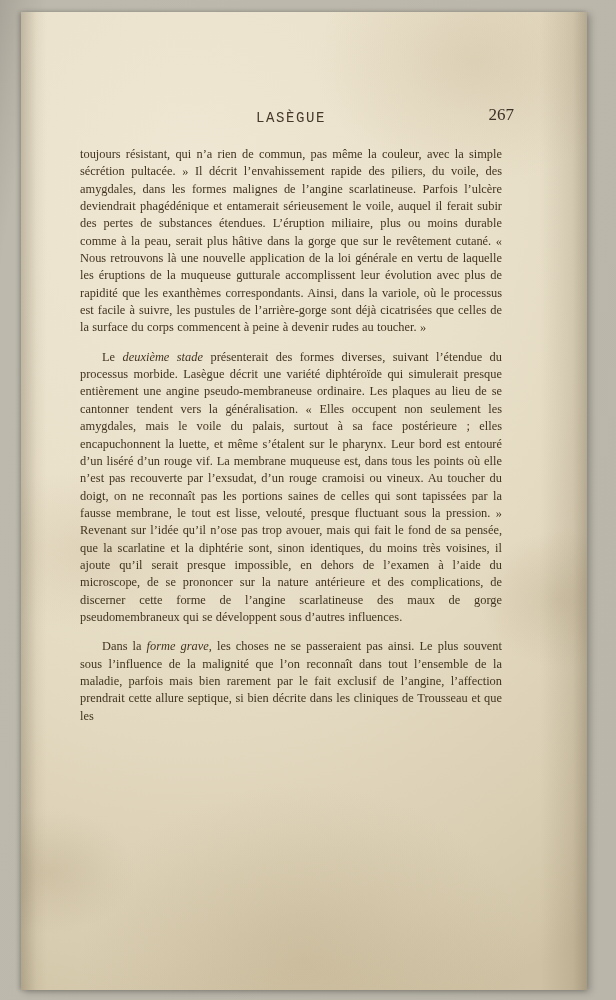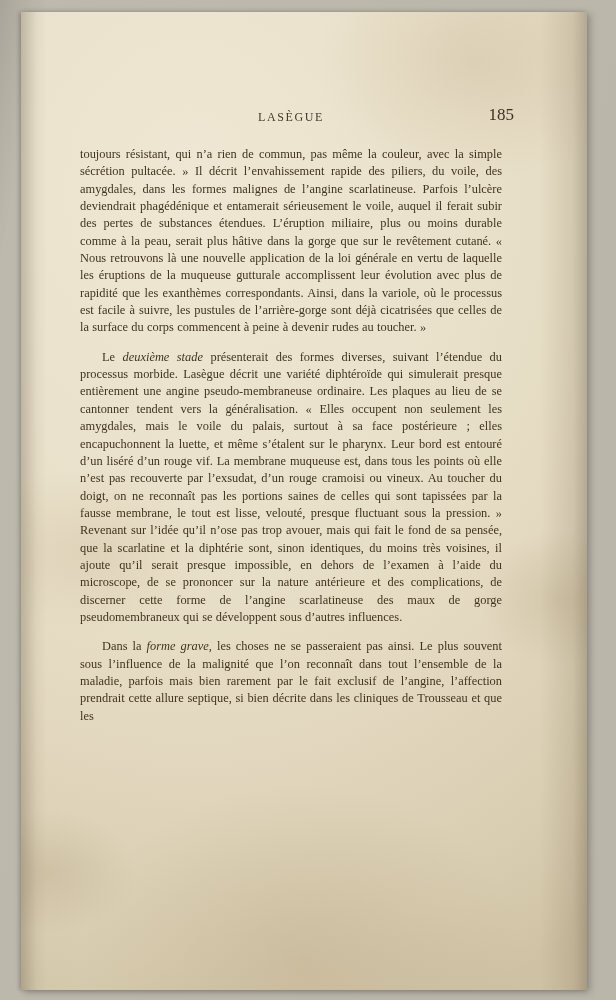--- a/index.html
+++ b/index.html
@@ -72,24 +72,24 @@
   }
   .running-head {
     position: relative;
     height: 22px;
     margin-bottom: 14px;
   }
   .rh-title {
     position: absolute;
     left: 50%;
     transform: translateX(-50%);
-    font-size: 12px;
+    font-size: 14px;
     letter-spacing: 1.6px;
     color: #45382a;
-    font-family: Liberation Serif, serif;
+    font-family: Liberation Mono, monospace;
   }
   .rh-page {
     position: absolute;
     right: 0;
     top: -5px;
     font-size: 17px;
     color: #3c3024;
     font-family: "Liberation Serif", serif;
   }
   p.para {
@@ -123,21 +123,21 @@
 <body>
 
 <div id="scan">
 
   <div id="page">
 
     <div id="text-block">
 
       <div class="running-head">
         <div class="rh-title">LASÈGUE</div>
-        <div class="rh-page">185</div>
+        <div class="rh-page">267</div>
       </div>
 
       <div id="body-paragraphs">
           <p class="para first"><span>toujours résistant, qui n’a rien de commun, pas même la couleur, avec la simple sécrétion pultacée. » Il décrit l’envahissement rapide des piliers, du voile, des amygdales, dans les formes malignes de l’angine scarlatineuse. Parfois l’ulcère deviendrait phagédénique et entamerait sérieusement le voile, auquel il ferait subir des pertes de substances étendues. L’éruption miliaire, plus ou moins durable comme à la peau, serait plus hâtive dans la gorge que sur le revêtement cutané. « Nous retrouvons là une nouvelle application de la loi générale en vertu de laquelle les éruptions de la muqueuse gutturale accomplissent leur évolution avec plus de rapidité que les exanthèmes correspondants. Ainsi, dans la variole, où le processus est facile à suivre, les pustules de l’arrière-gorge sont déjà cicatrisées que celles de la surface du corps commencent à peine à devenir rudes au toucher. »</span></p>
           <p class="para"><span>Le </span><span class="it">deuxième stade</span><span> présenterait des formes diverses, suivant l’étendue du processus morbide. Lasègue décrit une variété diphtéroïde qui simulerait presque entièrement une angine pseudo-membraneuse ordinaire. Les plaques au lieu de se cantonner tendent vers la généralisation. « Elles occupent non seulement les amygdales, mais le voile du palais, surtout à sa face postérieure ; elles encapuchonnent la luette, et même s’étalent sur le pharynx. Leur bord est entouré d’un liséré d’un rouge vif. La membrane muqueuse est, dans tous les points où elle n’est pas recouverte par l’exsudat, d’un rouge cramoisi ou vineux. Au toucher du doigt, on ne reconnaît pas les portions saines de celles qui sont tapissées par la fausse membrane, le tout est lisse, velouté, presque fluctuant sous la pression. » Revenant sur l’idée qu’il n’ose pas trop avouer, mais qui fait le fond de sa pensée, que la scarlatine et la diphtérie sont, sinon identiques, du moins très voisines, il ajoute qu’il serait presque impossible, en dehors de l’examen à l’aide du microscope, de se prononcer sur la nature antérieure et des complications, de discerner cette forme de l’angine scarlatineuse des maux de gorge pseudomembraneux qui se développent sous d’autres influences.</span></p>
           <p class="para"><span>Dans la </span><span class="it">forme grave</span><span>, les choses ne se passeraient pas ainsi. Le plus souvent sous l’influence de la malignité que l’on reconnaît dans tout l’ensemble de la maladie, parfois mais bien rarement par le fait exclusif de l’angine, l’affection prendrait cette allure septique, si bien décrite dans les cliniques de Trousseau et que les</span></p>
         </div>
 
     </div>
 

